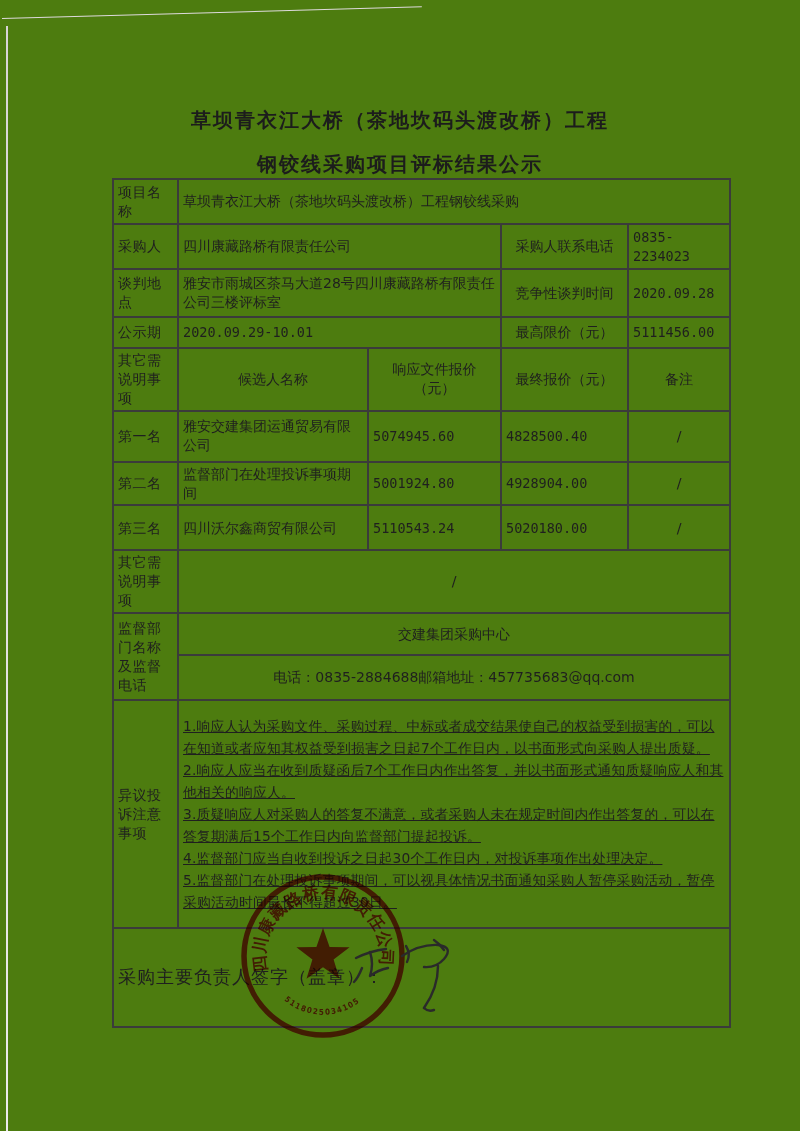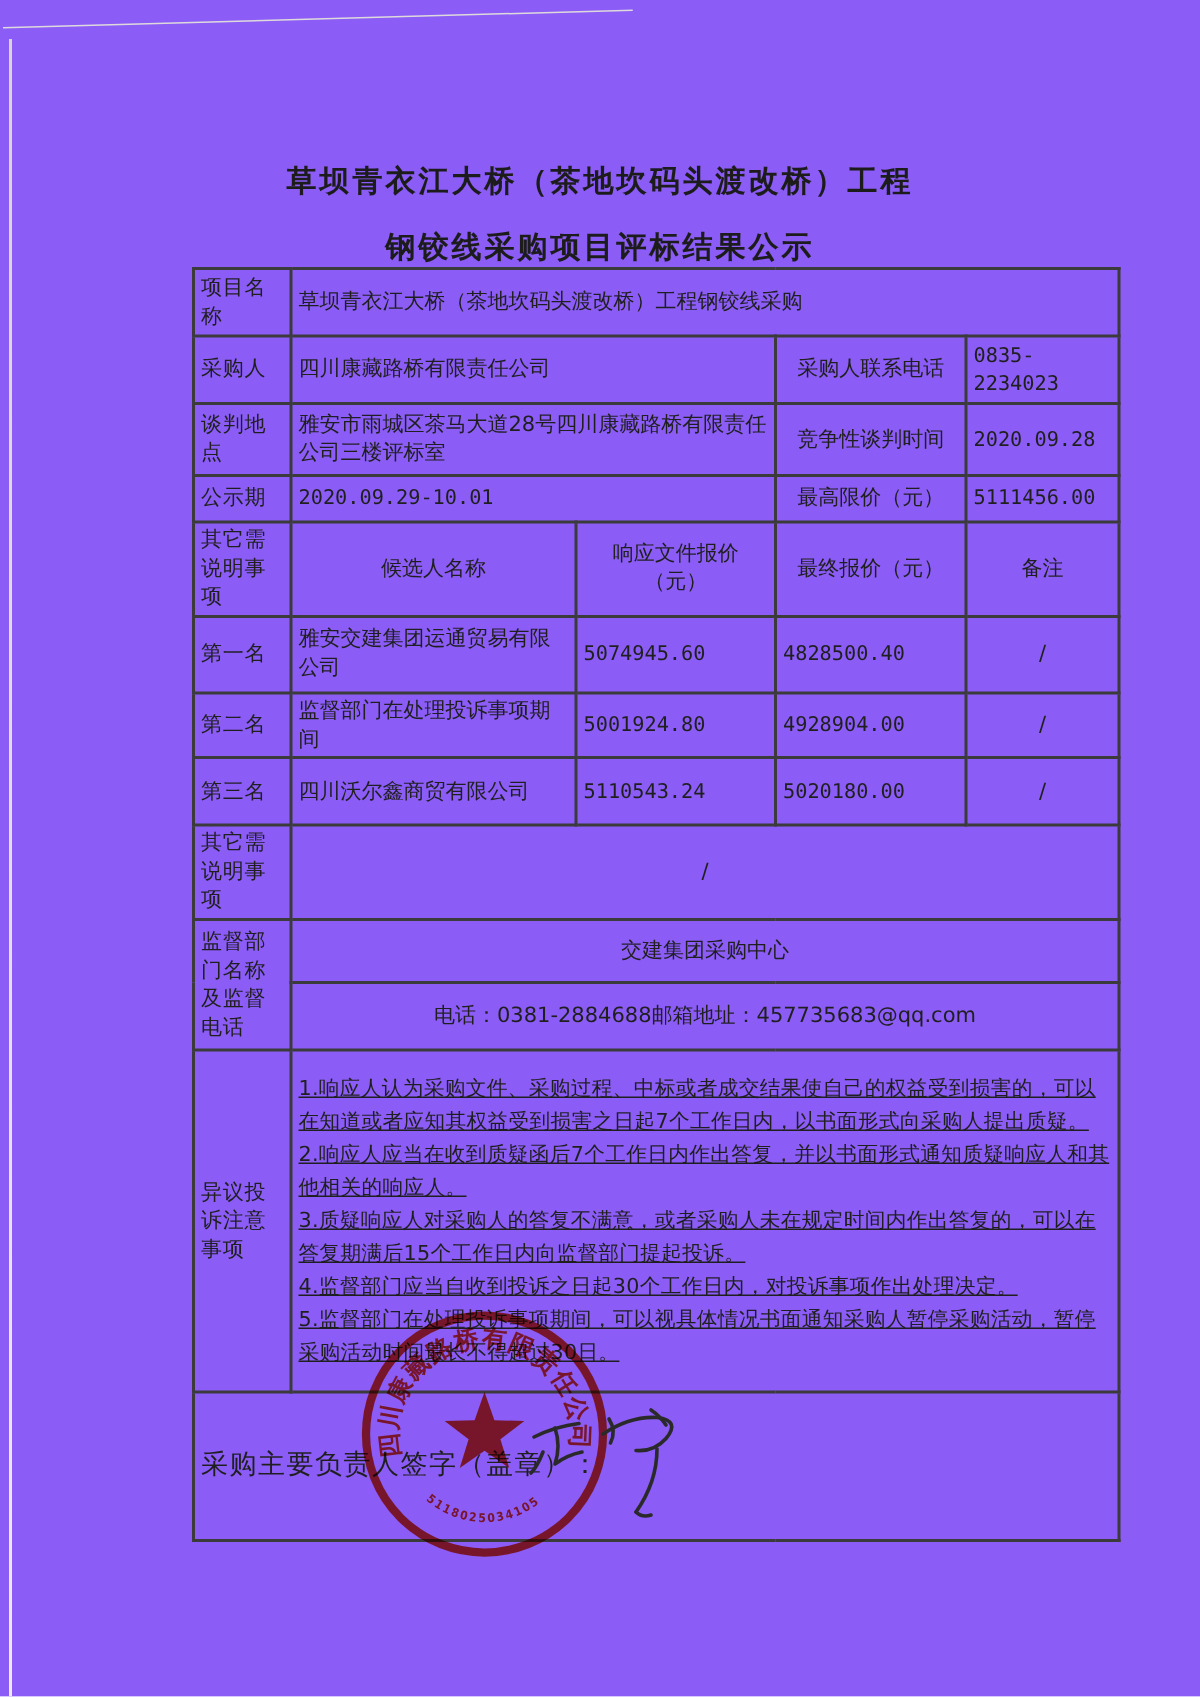--- a/index.html
+++ b/index.html
@@ -6,37 +6,37 @@
   html, body { background: #ffffff; }
   body {
     width: 800px; height: 1131px;
     font-family: "DejaVu Sans", "Liberation Sans", sans-serif;
     color: #222;
     position: relative;
     overflow: hidden;
   }
   .page {
     position: absolute; inset: 0;
-    background: #8b5cf6;
+    background: #4d7c0f;
   }
   .page-edge-left {
     position: absolute; left: 6px; top: 26px; bottom: 0;
     width: 2px; background: linear-gradient(to bottom, #d8d4d6, #eceaeb);
   }
   .page-edge-top {
     position: absolute; left: 2px; top: 18px; width: 420px; height: 1px;
     background: #dedadc; transform: rotate(-1.6deg); transform-origin: left center;
   }
   .doc-title {
     position: absolute; left: 0; top: 98px; width: 100%;
     text-align: center; font-weight: bold; color: #1c1c1c;
     font-size: 20px; letter-spacing: 2px; line-height: 44px;
   }
   table.doc-table {
-    position: absolute; left: 128px; top: 178px;
+    position: absolute; left: 112px; top: 178px;
     width: 617px; table-layout: fixed;
     border-collapse: collapse;
     font-size: 14px; color: #1f1f1f;
   }
   table.doc-table td {
     border: 2px solid #3b3b3b;
     vertical-align: middle;
     padding: 2px 4px;
     line-height: 1.35;
     overflow: hidden;
@@ -133,21 +133,21 @@
       </tr>
       <tr style="height:38px">
         <td class="lbl">其它需说明事项</td>
         <td class="ctr" colspan="4">/</td>
       </tr>
       <tr style="height:42px">
         <td class="lbl" rowspan="2">监督部门名称及监督电话</td>
         <td class="ctr" colspan="4">交建集团采购中心</td>
       </tr>
       <tr style="height:45px">
-        <td class="ctr" colspan="4">电话：0381-2884688邮箱地址：457735683@qq.com</td>
+        <td class="ctr" colspan="4">电话：0835-2884688邮箱地址：457735683@qq.com</td>
       </tr>
       <tr style="height:228px">
         <td class="lbl">异议投诉注意事项</td>
         <td class="objection-cell" colspan="4">
           <div class="objection-text">
             <div>1.响应人认为采购文件、采购过程、中标或者成交结果使自己的权益受到损害的，可以在知道或者应知其权益受到损害之日起7个工作日内，以书面形式向采购人提出质疑。</div>
             <div>2.响应人应当在收到质疑函后7个工作日内作出答复，并以书面形式通知质疑响应人和其他相关的响应人。</div>
             <div>3.质疑响应人对采购人的答复不满意，或者采购人未在规定时间内作出答复的，可以在答复期满后15个工作日内向监督部门提起投诉。</div>
             <div>4.监督部门应当自收到投诉之日起30个工作日内，对投诉事项作出处理决定。</div>
             <div>5.监督部门在处理投诉事项期间，可以视具体情况书面通知采购人暂停采购活动，暂停采购活动时间最长不得超过30日。</div>

